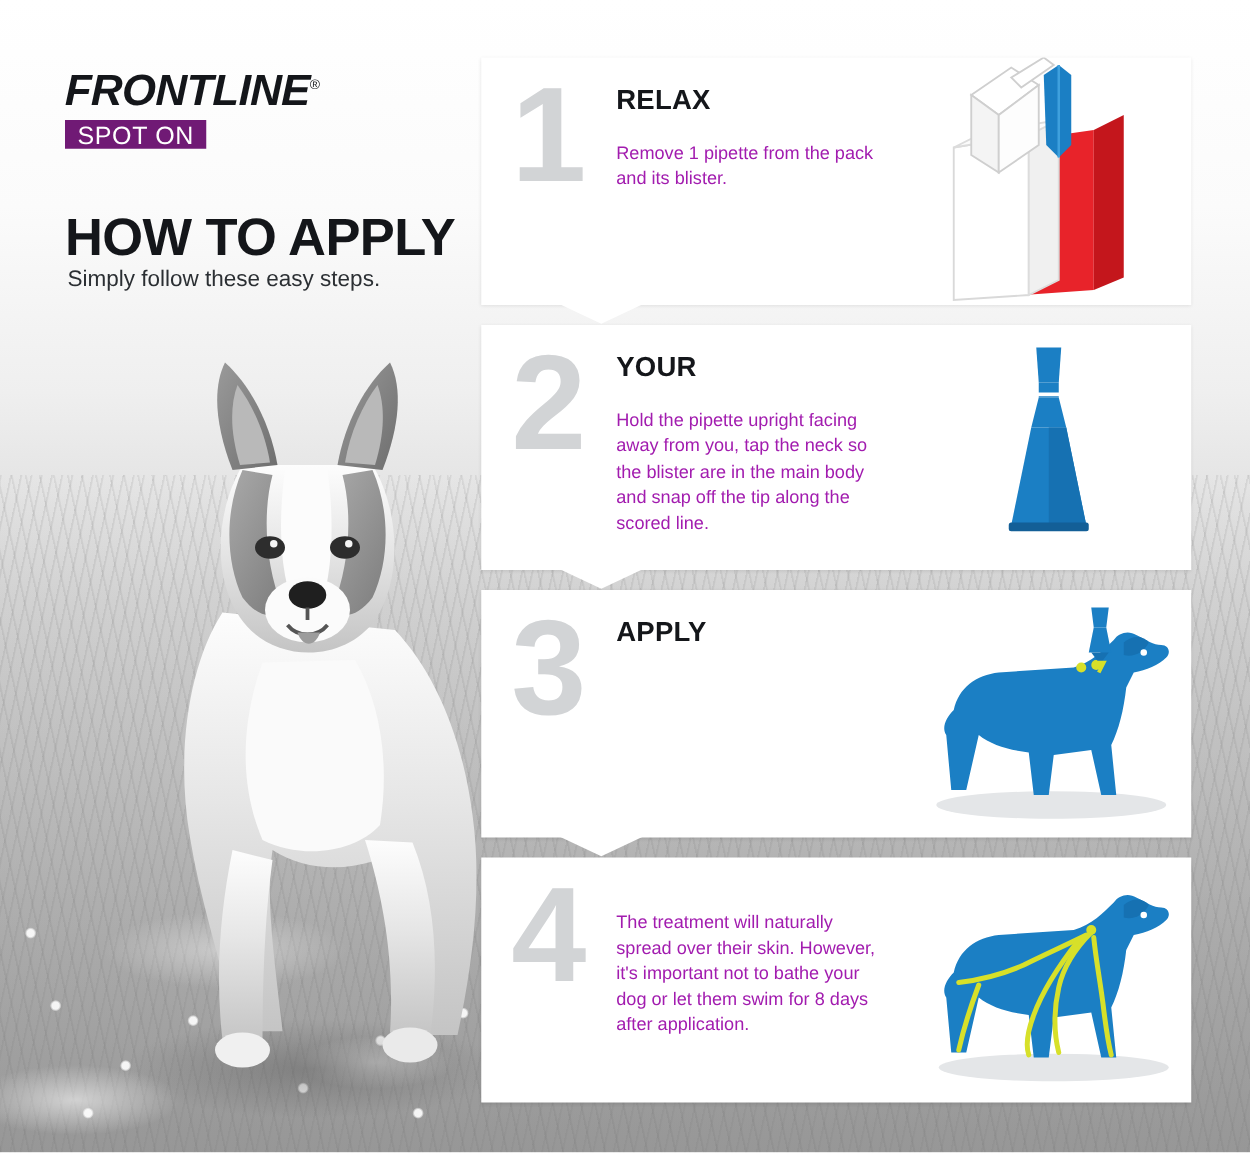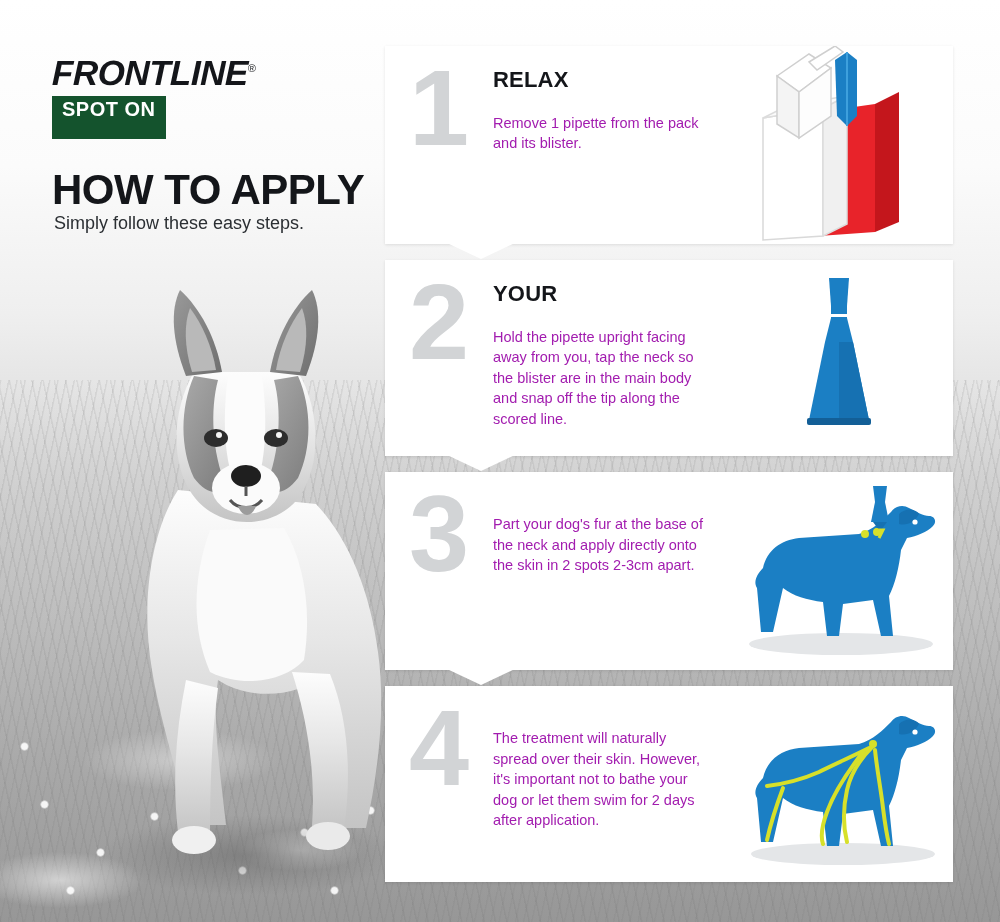--- a/index.html
+++ b/index.html
@@ -70,26 +70,26 @@
   }
   .brand-word .reg {
     font-size: 11px;
     vertical-align: super;
     font-style: normal;
     font-weight: normal;
   }
   .brand-sub {
     margin-top: 6px;
     display: inline-block;
-    background: #14532d;
+    background: #701a75;
     color: #ffffff;
-    font-weight: bold;
+    font-weight: normal;
     font-size: 20px;
     letter-spacing: 0.5px;
-    padding: 3px 10px 20px 10px;
+    padding: 3px 10px 0 10px;
     line-height: 1;
   }
 
   .headline {
     position: absolute;
     left: 52px; top: 168px;
     font-size: 42px;
     font-weight: bold;
     color: #14161a;
     letter-spacing: -0.5px;
@@ -321,21 +321,21 @@
           </svg>
         </div>
       </div>
       <div class="notch"></div>
     </div>
 
     <div class="card c3">
       <div class="card-inner">
         <div class="step-num">3</div>
         <div class="step-body">
-          <div class="step-text">Part your dog's fur at the base of the neck and apply directly onto the skin in 2 spots 2-3cm apart.</div>
+          <div class="step-title">APPLY</div>
         </div>
         <div class="step-art">
           <svg width="230" height="198" viewBox="0 0 230 198">
             <ellipse cx="118" cy="172" rx="92" ry="11" fill="#e4e6e8"></ellipse>
 
             <path d="M40 96
                      C44 78 58 68 76 66
                      L136 62
                      C150 58 160 48 168 40
                      C172 34 180 32 186 36
@@ -364,21 +364,21 @@
           </svg>
         </div>
       </div>
       <div class="notch"></div>
     </div>
 
     <div class="card c4">
       <div class="card-inner">
         <div class="step-num">4</div>
         <div class="step-body">
-          <div class="step-text">The treatment will naturally spread over their skin. However, it's important not to bathe your dog or let them swim for 2 days after application.</div>
+          <div class="step-text">The treatment will naturally spread over their skin. However, it's important not to bathe your dog or let them swim for 8 days after application.</div>
         </div>
         <div class="step-art">
           <svg width="230" height="196" viewBox="0 0 230 196">
             <ellipse cx="120" cy="168" rx="92" ry="11" fill="#e4e6e8"></ellipse>
             <path d="M40 92
                      C44 74 58 64 76 62
                      L136 58
                      C150 54 160 44 168 36
                      C172 30 180 28 186 32
                      C194 36 200 40 206 40

